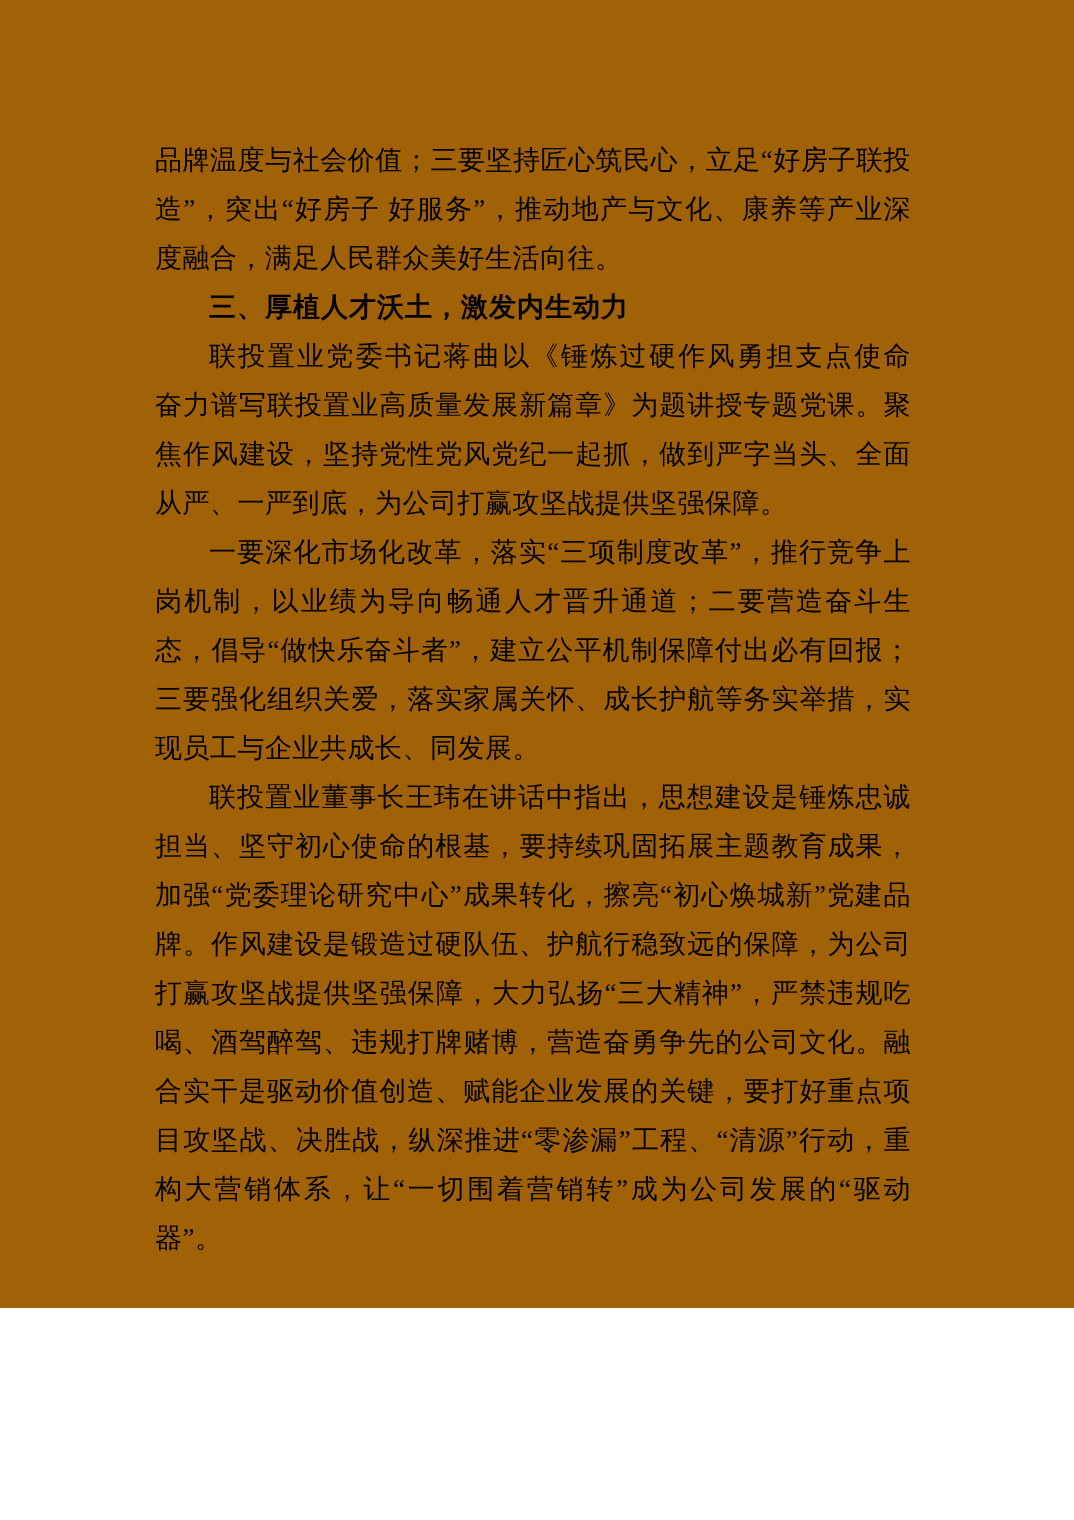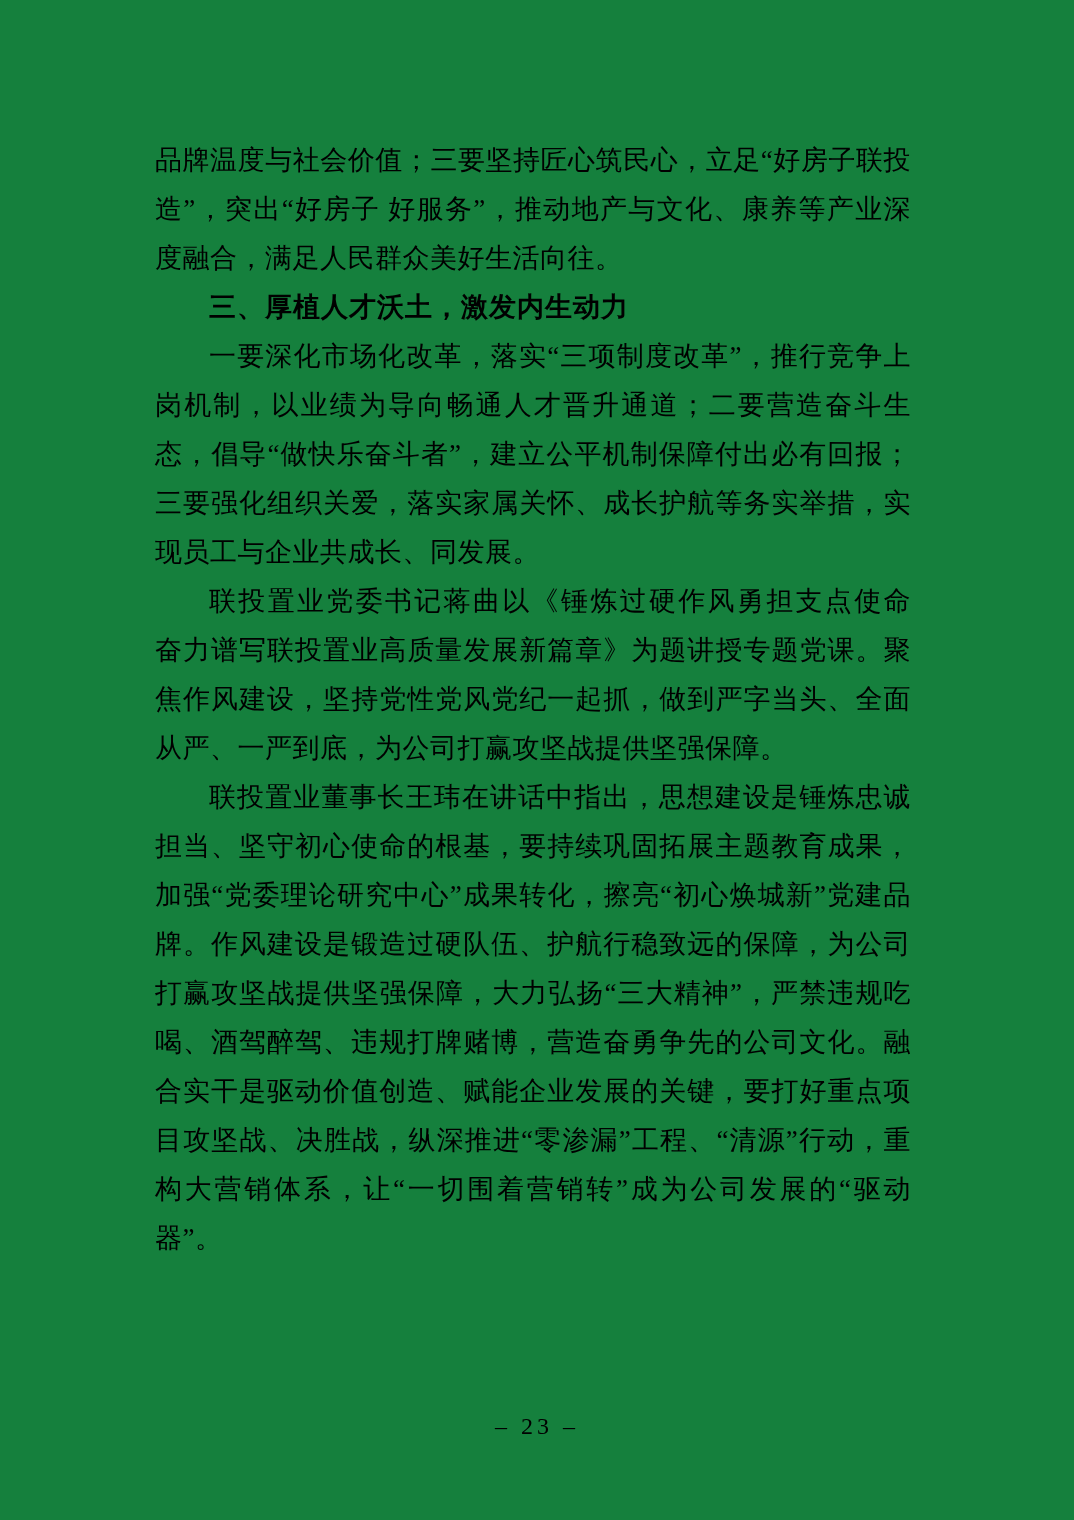--- a/index.html
+++ b/index.html
@@ -1,21 +1,21 @@
 <!DOCTYPE html>
 <html lang="zh"><head>
 <meta charset="utf-8">
 <style>
   * { margin: 0; padding: 0; box-sizing: border-box; }
   html, body { background: #ffffff; }
   .page {
     position: relative;
     width: 1074px;
-    height: 1520px;
-    background: #15803d;
+    height: 1308px;
+    background: #a16207;
     margin: 0 auto;
     overflow: hidden;
     color: #000000;
   }
   .content {
     position: absolute;
     left: 155px;
     top: 136px;
     width: 756px;
   }
@@ -51,18 +51,18 @@
     color: #000000;
   }
 </style>
 </head>
 <body>
 
 <div class="page">
   <div class="content">
       <p class="body">品牌温度与社会价值；三要坚持匠心筑民心，立足“好房子联投造”，突出“好房子 好服务”，推动地产与文化、康养等产业深度融合，满足人民群众美好生活向往。</p>
       <p class="heading indent">三、厚植人才沃土，激发内生动力</p>
+      <p class="body indent">联投置业党委书记蒋曲以《锤炼过硬作风勇担支点使命　奋力谱写联投置业高质量发展新篇章》为题讲授专题党课。聚焦作风建设，坚持党性党风党纪一起抓，做到严字当头、全面从严、一严到底，为公司打赢攻坚战提供坚强保障。</p>
       <p class="body indent">一要深化市场化改革，落实“三项制度改革”，推行竞争上岗机制，以业绩为导向畅通人才晋升通道；二要营造奋斗生态，倡导“做快乐奋斗者”，建立公平机制保障付出必有回报；三要强化组织关爱，落实家属关怀、成长护航等务实举措，实现员工与企业共成长、同发展。</p>
-      <p class="body indent">联投置业党委书记蒋曲以《锤炼过硬作风勇担支点使命　奋力谱写联投置业高质量发展新篇章》为题讲授专题党课。聚焦作风建设，坚持党性党风党纪一起抓，做到严字当头、全面从严、一严到底，为公司打赢攻坚战提供坚强保障。</p>
       <p class="body indent">联投置业董事长王玮在讲话中指出，思想建设是锤炼忠诚担当、坚守初心使命的根基，要持续巩固拓展主题教育成果，加强“党委理论研究中心”成果转化，擦亮“初心焕城新”党建品牌。作风建设是锻造过硬队伍、护航行稳致远的保障，为公司打赢攻坚战提供坚强保障，大力弘扬“三大精神”，严禁违规吃喝、酒驾醉驾、违规打牌赌博，营造奋勇争先的公司文化。融合实干是驱动价值创造、赋能企业发展的关键，要打好重点项目攻坚战、决胜战，纵深推进“零渗漏”工程、“清源”行动，重构大营销体系，让“一切围着营销转”成为公司发展的“驱动器”。</p>
     </div>
   <div class="footer">– 23 –</div>
 </div>
 
 </body></html>

